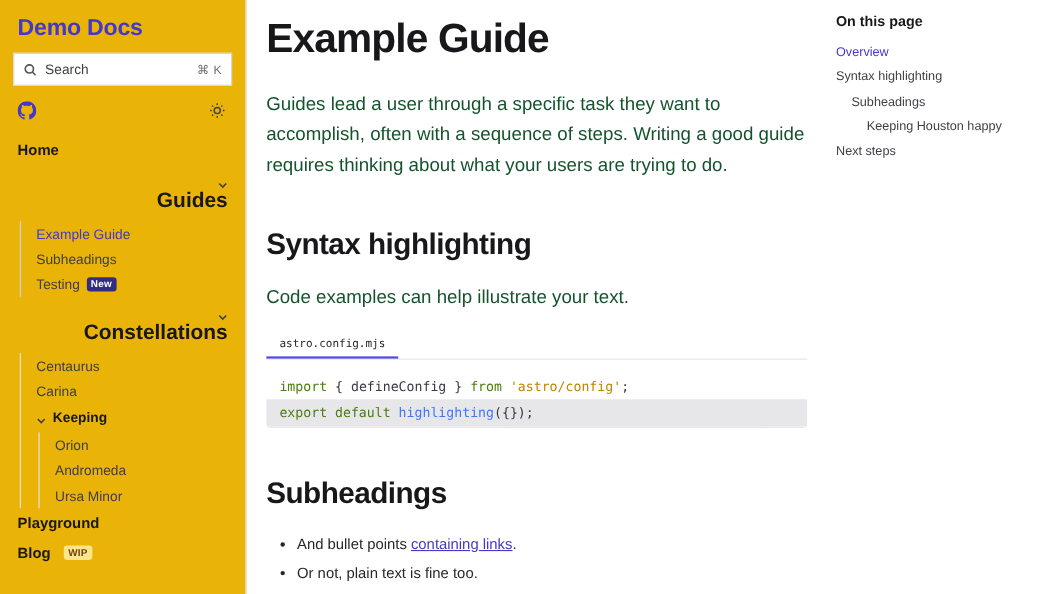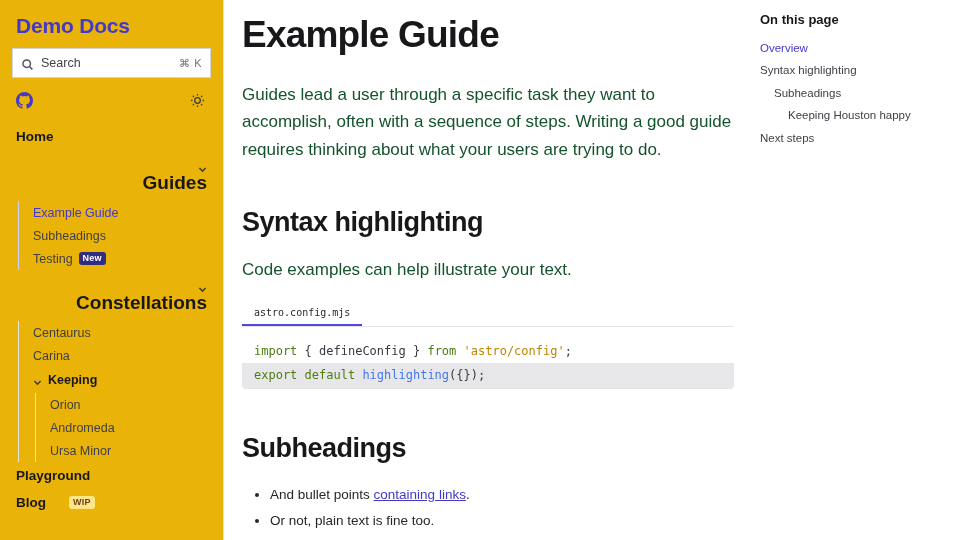--- a/index.html
+++ b/index.html
@@ -288,21 +288,21 @@
         </div>
         <div class="group-children">
           <div class="nav-item">Orion</div>
           <div class="nav-item">Andromeda</div>
           <div class="nav-item">Ursa Minor</div>
         </div>
       </div>
 
       <div class="nav-top">Playground</div>
 
-      <div class="nav-top" style="display:flex;align-items:center;gap:23px;">
+      <div class="nav-top" style="display:flex;align-items:center;gap:12px;">
         <span>Blog</span>
         <span class="badge badge-wip">WIP</span>
       </div>
     </nav>
   </aside>
 
   <main class="main">
     <div class="content">
       <h1 class="page-title">Example Guide</h1>
       <p class="para">Guides lead a user through a specific task they want to accomplish, often with a sequence of steps. Writing a good guide requires thinking about what your users are trying to do.</p>

